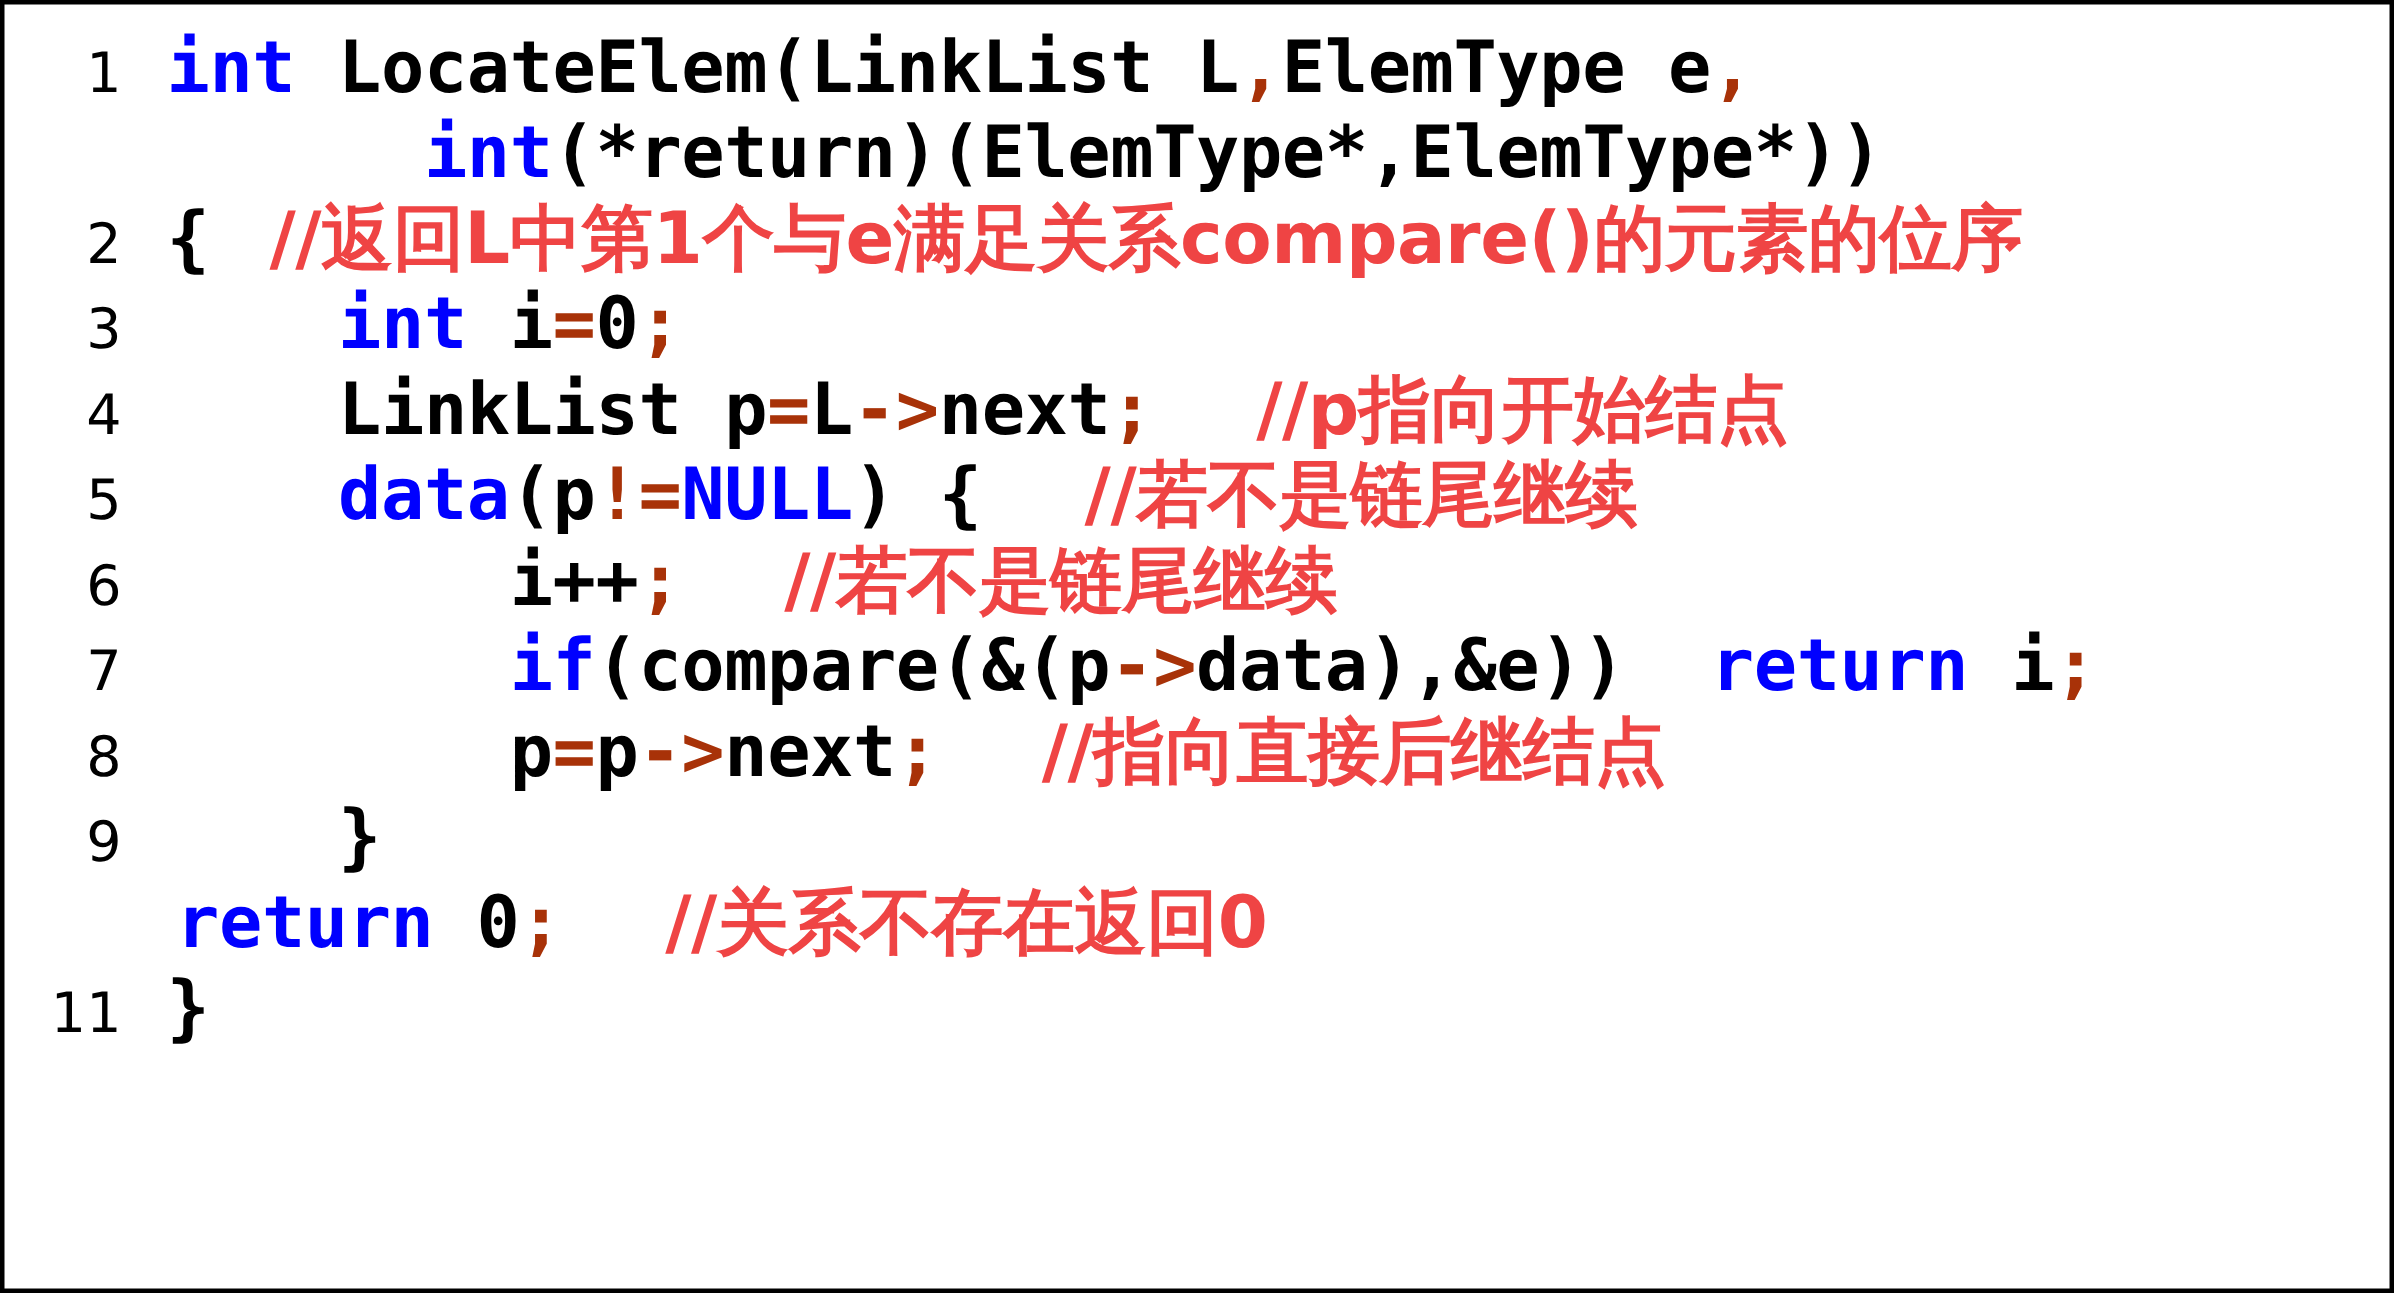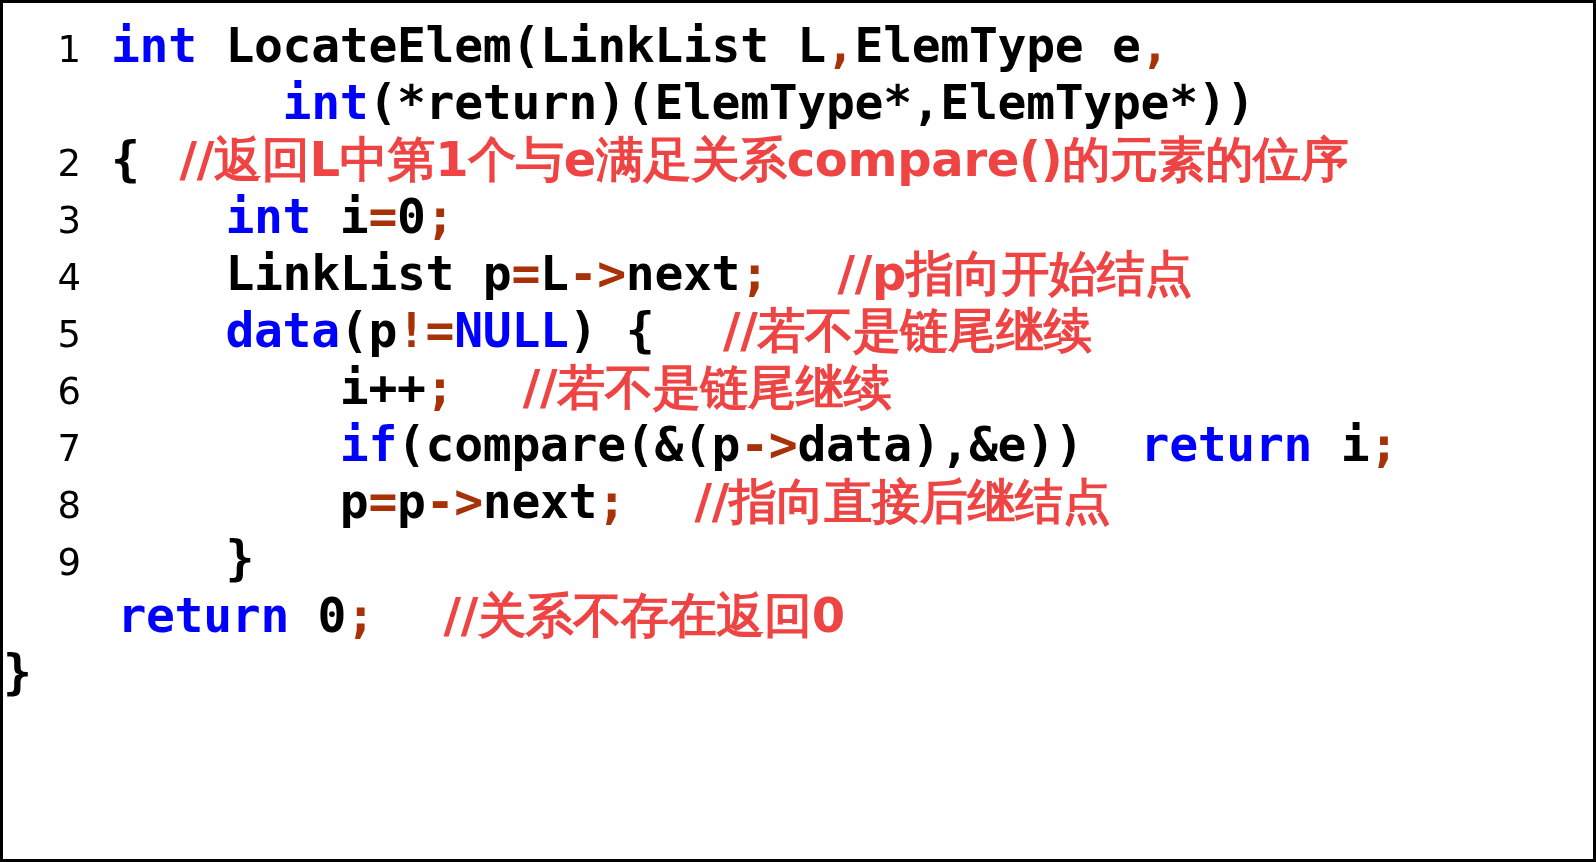--- a/index.html
+++ b/index.html
@@ -79,15 +79,15 @@
       <div class="code-line"><div class="ln blank"></div><div class="src"><span>      </span><span class="tok-kw">int</span><span class="tok-plain">(*return)(ElemType*,ElemType*))</span></div></div>
       <div class="code-line"><div class="ln">2</div><div class="src"><span class="tok-plain">{</span><span class="tok-cmt cjk">//返回L中第1个与e满足关系compare()的元素的位序</span></div></div>
       <div class="code-line"><div class="ln">3</div><div class="src"><span>    </span><span class="tok-kw">int</span><span class="tok-plain"> i</span><span class="tok-op">=</span><span class="tok-num">0</span><span class="tok-op">;</span></div></div>
       <div class="code-line"><div class="ln">4</div><div class="src"><span>    </span><span class="tok-plain">LinkList p</span><span class="tok-op">=</span><span class="tok-plain">L</span><span class="tok-op">-&gt;</span><span class="tok-plain">next</span><span class="tok-op">;</span><span class="tok-plain"> </span><span class="tok-cmt cjk">//p指向开始结点</span></div></div>
       <div class="code-line"><div class="ln">5</div><div class="src"><span>    </span><span class="tok-kw">data</span><span class="tok-plain">(p</span><span class="tok-op">!=</span><span class="tok-kw">NULL</span><span class="tok-plain">) { </span><span class="tok-cmt cjk">//若不是链尾继续</span></div></div>
       <div class="code-line"><div class="ln">6</div><div class="src"><span>        </span><span class="tok-plain">i++</span><span class="tok-op">;</span><span class="tok-plain"> </span><span class="tok-cmt cjk">//若不是链尾继续</span></div></div>
       <div class="code-line"><div class="ln">7</div><div class="src"><span>        </span><span class="tok-kw">if</span><span class="tok-plain">(compare(&amp;(p</span><span class="tok-op">-&gt;</span><span class="tok-plain">data),&amp;e))  </span><span class="tok-kw">return</span><span class="tok-plain"> i</span><span class="tok-op">;</span></div></div>
       <div class="code-line"><div class="ln">8</div><div class="src"><span>        </span><span class="tok-plain">p</span><span class="tok-op">=</span><span class="tok-plain">p</span><span class="tok-op">-&gt;</span><span class="tok-plain">next</span><span class="tok-op">;</span><span class="tok-plain"> </span><span class="tok-cmt cjk">//指向直接后继结点</span></div></div>
       <div class="code-line"><div class="ln">9</div><div class="src"><span>    </span><span class="tok-plain">}</span></div></div>
       <div class="code-line"><div class="src"><span>    </span><span class="tok-kw">return</span><span class="tok-plain"> </span><span class="tok-num">0</span><span class="tok-op">;</span><span class="tok-plain"> </span><span class="tok-cmt cjk">//关系不存在返回0</span></div></div>
-      <div class="code-line"><div class="src"><span class="tok-plain">}</span></div></div>
+      <div class="code-line"><div class="ln">11</div><div class="src"><span class="tok-plain">}</span></div></div>
     </div>
 </div>
 
 </body></html>

